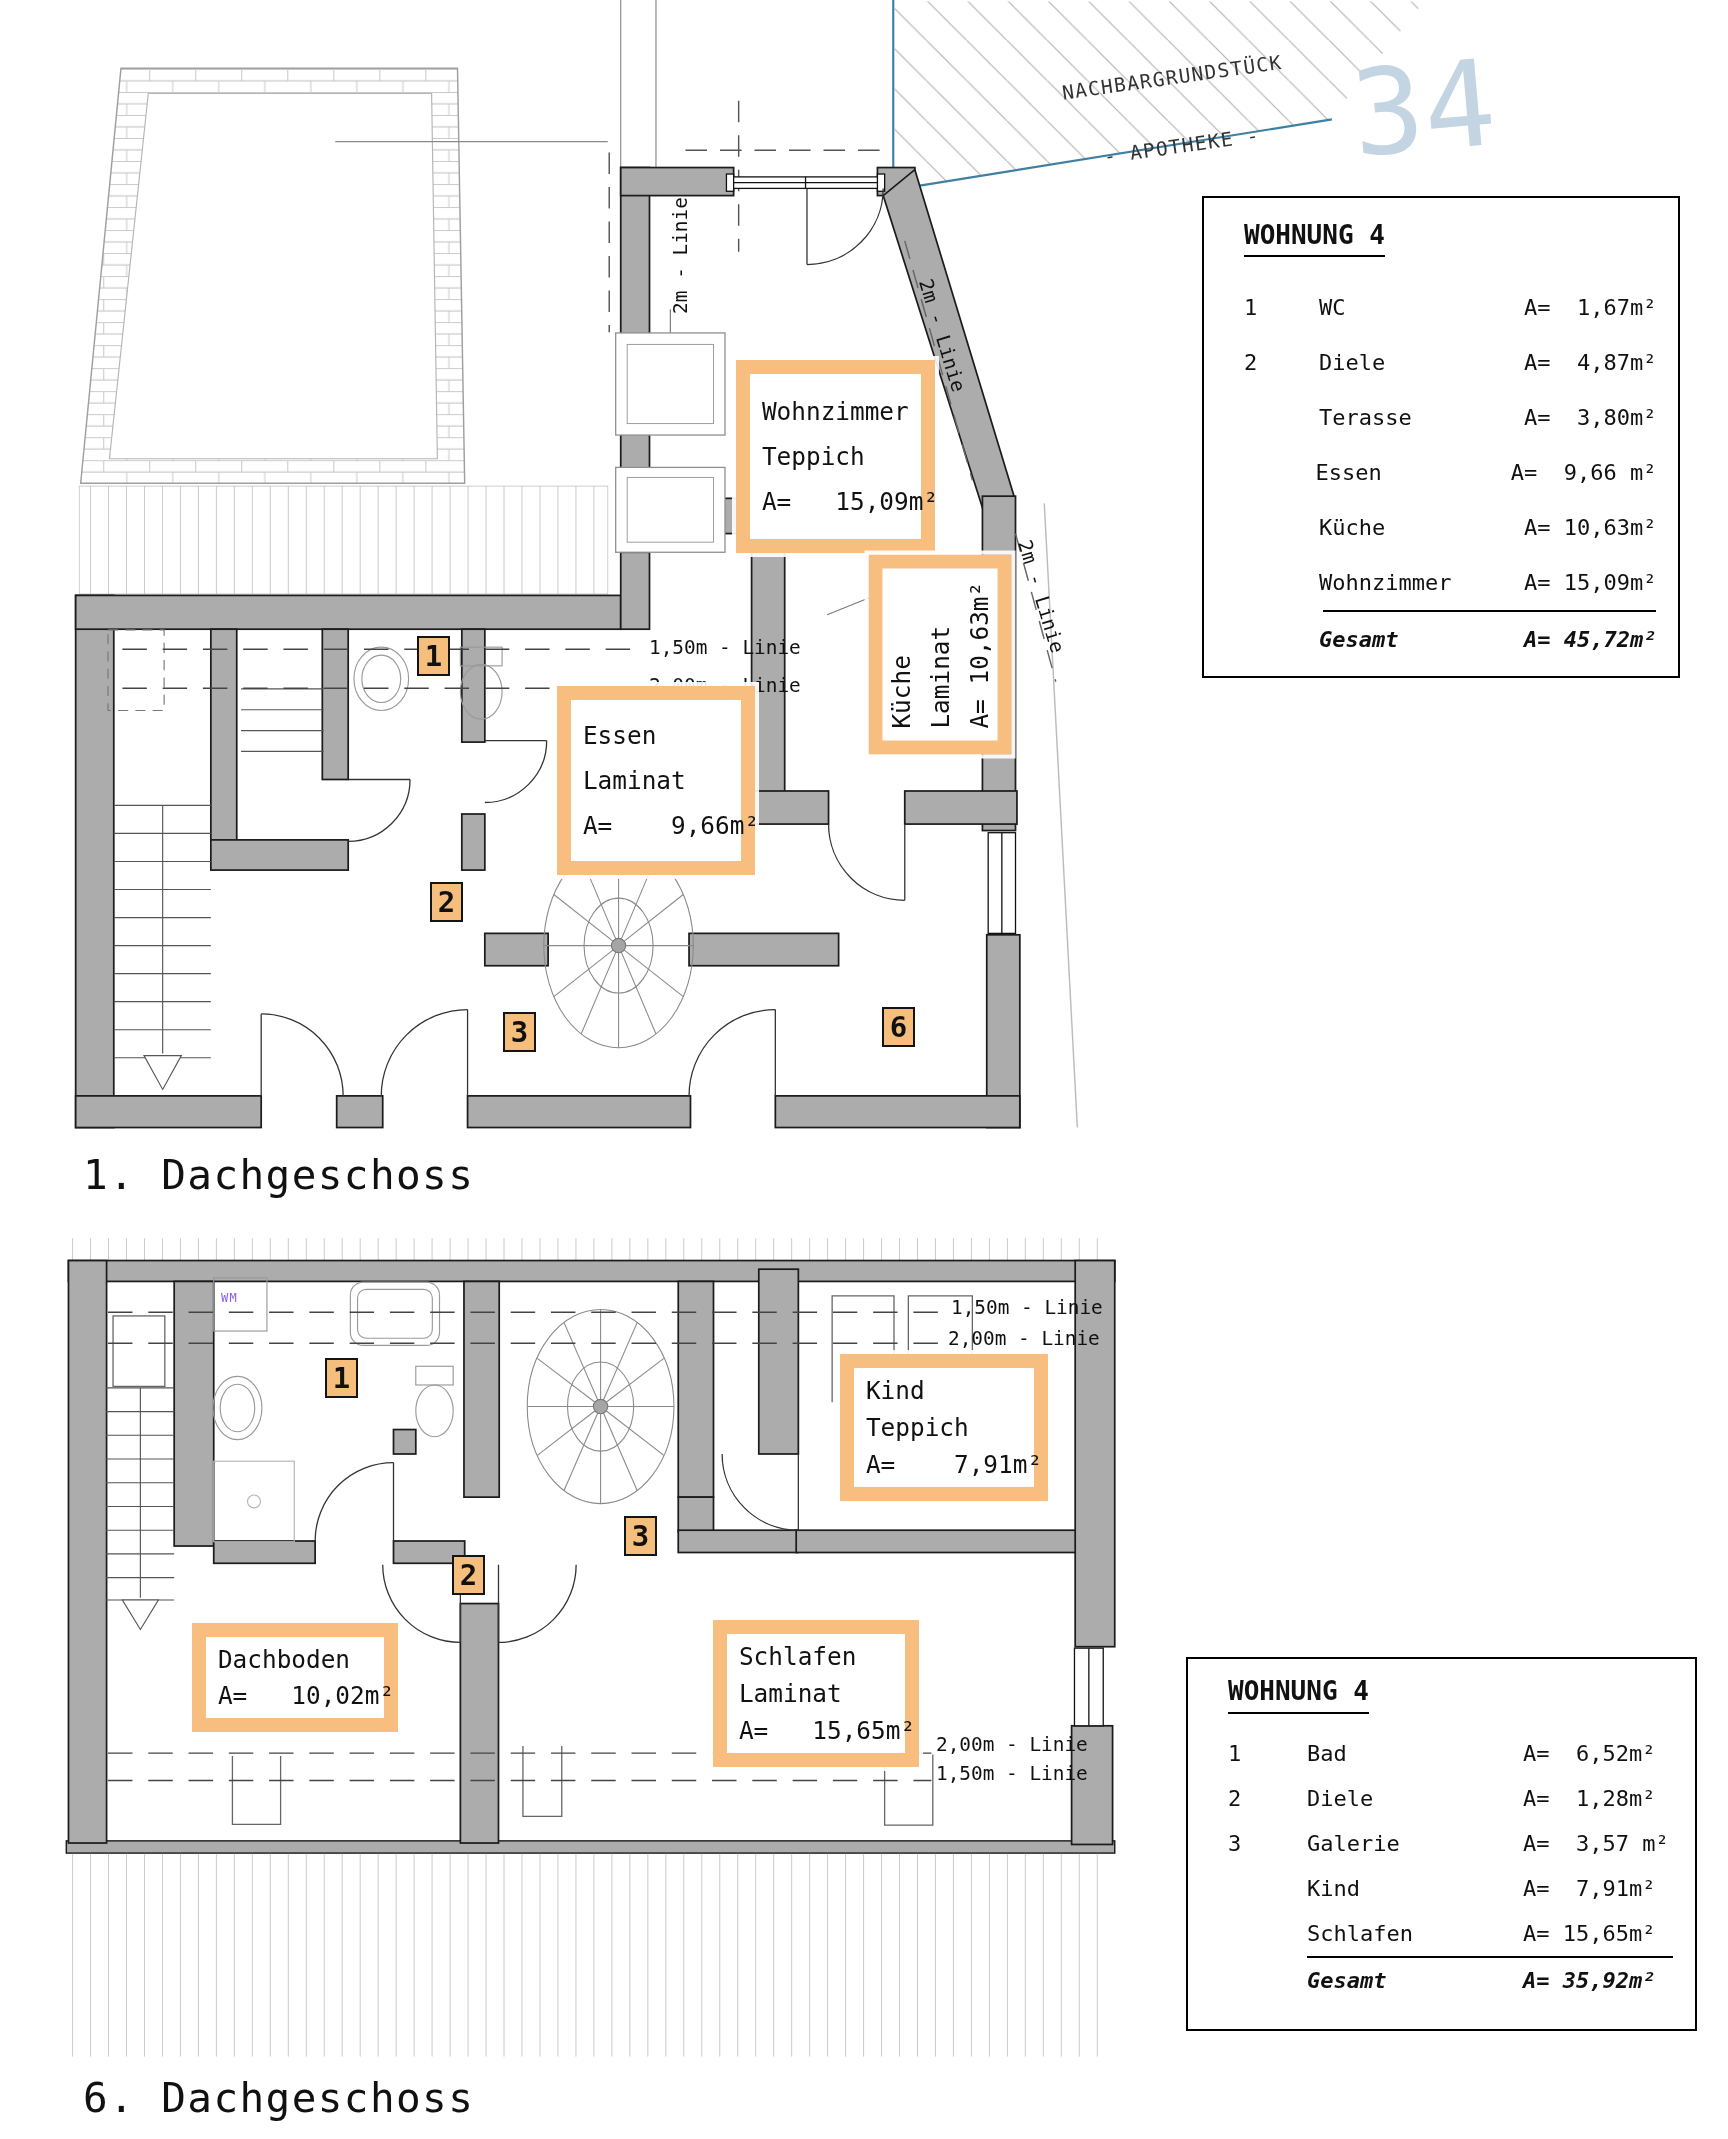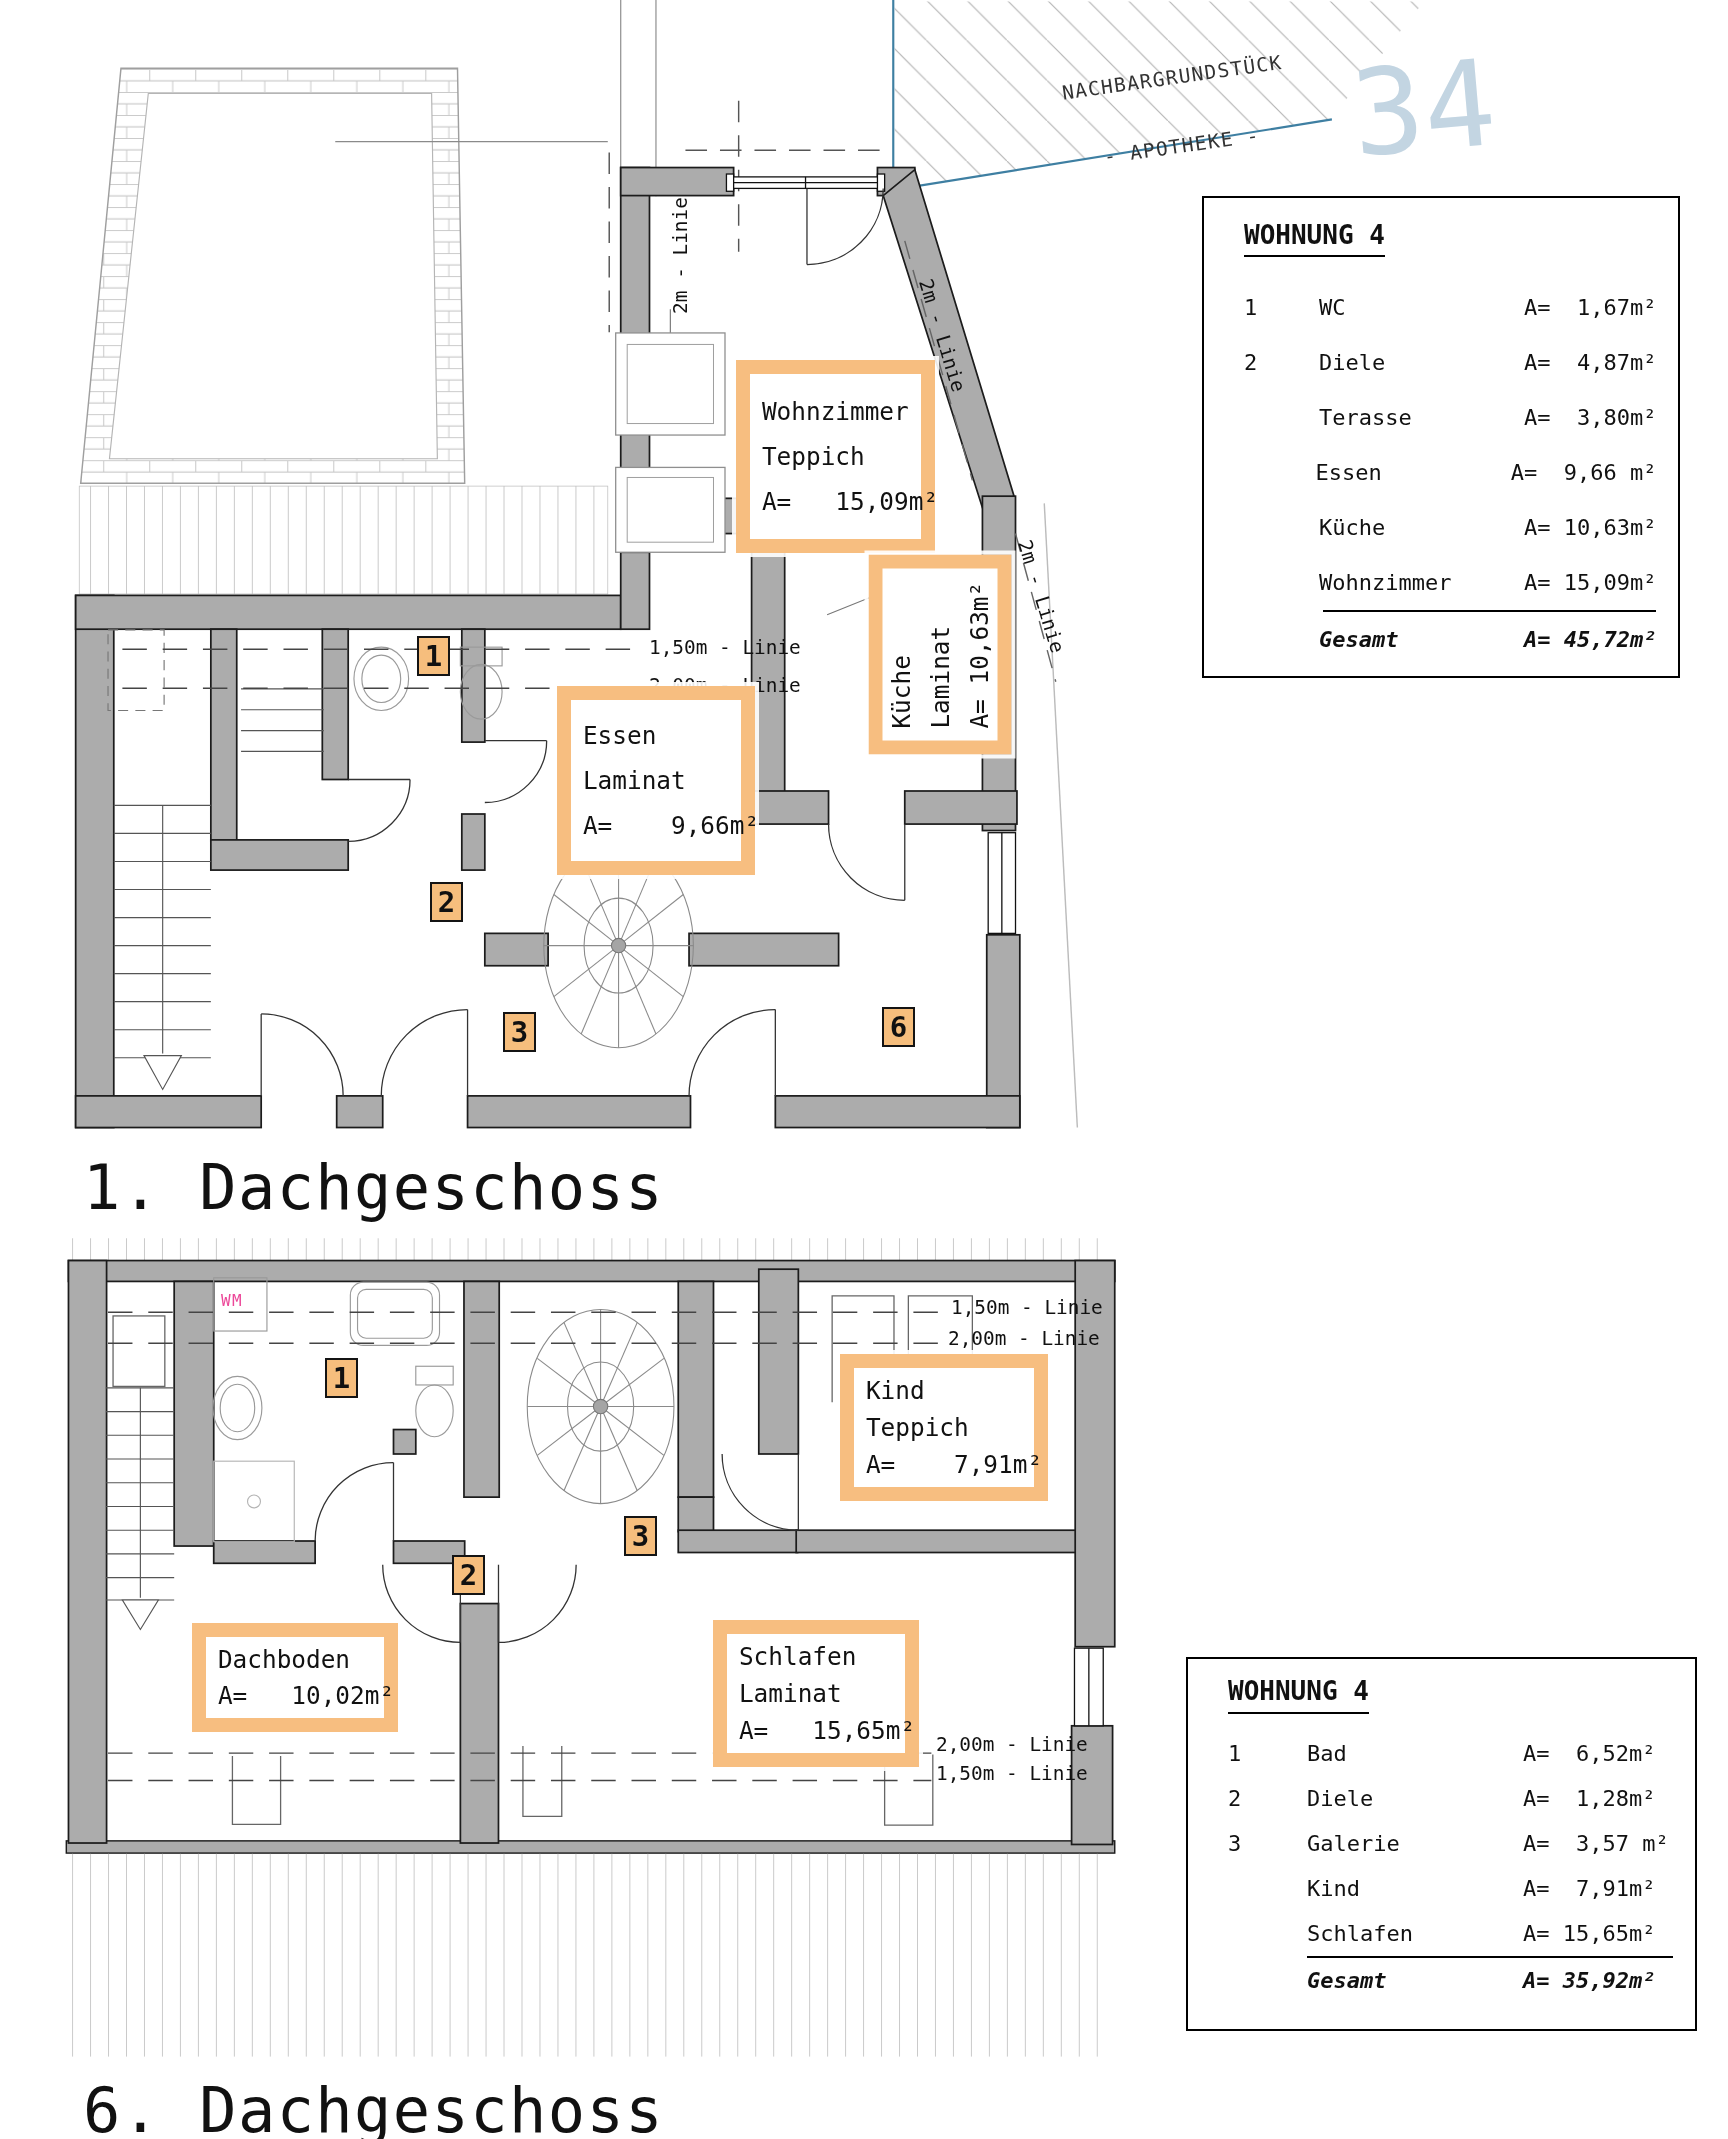--- a/index.html
+++ b/index.html
@@ -23,25 +23,25 @@
             padding-bottom:5.8px;margin-bottom:23px;white-space:pre;}
   .wt-row{display:flex;align-items:baseline;font-size:22px;}
   .tab1 .wt-row{line-height:55px;}
   .tab2 .wt-row{line-height:45px;}
   .wt-num{width:79px;}
   .wt-name{width:216px;white-space:pre;}
   .wt-area{white-space:pre;}
   .wt-sumline{border-top:2.2px solid #000;margin-left:79px;}
   .wt-gesamt{font-style:italic;font-weight:bold;}
   
-  .ftitle{position:absolute;font-size:62px;letter-spacing:1.4px;white-space:pre;}
+  .ftitle{position:absolute;font-size:41px;letter-spacing:1.4px;white-space:pre;}
   .guide{position:absolute;font-size:19.4px;white-space:pre;}
   .nb{position:absolute;font-size:19.4px;letter-spacing:1.4px;color:#333;text-align:center;white-space:pre;}
   .parcel{position:absolute;font-size:119px;font-weight:200;color:#c3d5e2;}
-  .wm{position:absolute;font-size:16px;color:#ec4899;letter-spacing:1.4px;}
+  .wm{position:absolute;font-size:12px;color:#8b5cf6;letter-spacing:1.4px;}
   .dt{position:absolute;font-size:25px;line-height:34px;white-space:pre;}
 </style>
 </head>
 <body>
 
 <div id="stage">
 
 <svg width="1729" height="2140" viewBox="0 0 2404 2976">
   <defs>
     <pattern id="vh" width="25" height="20" patternUnits="userSpaceOnUse">

